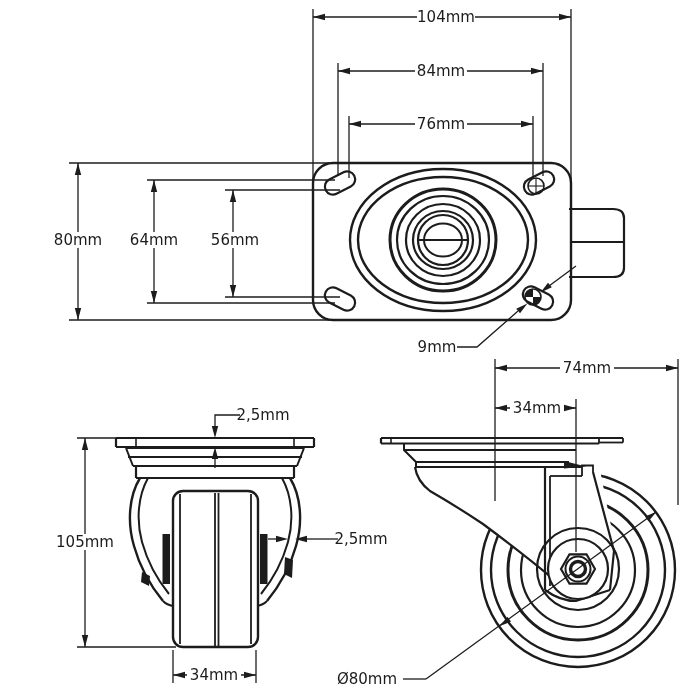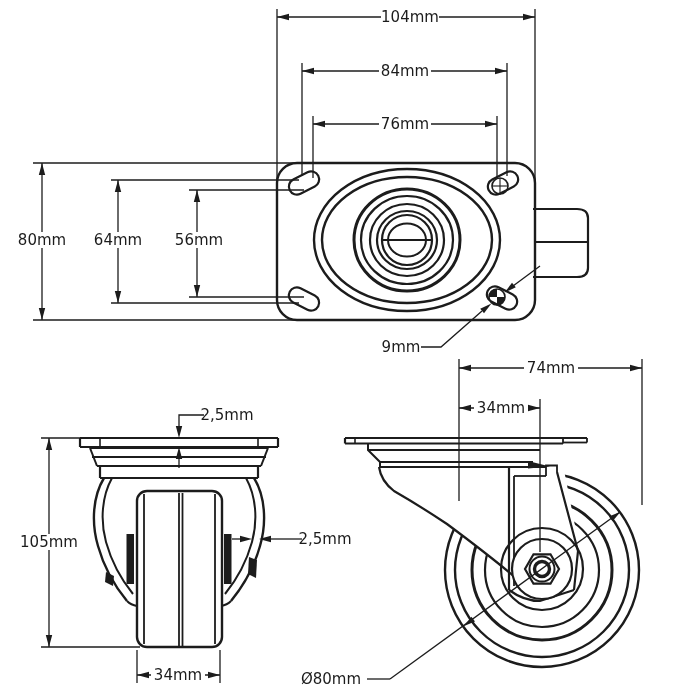--- a/index.html
+++ b/index.html
@@ -1,17 +1,17 @@
 <!DOCTYPE html>
 <html style="--line: #1c1c1c; --bg: #ffffff;"><head>
 <meta charset="utf-8">
 <style>
   :root { --line:#1c1c1c; --bg:#ffffff; }
   html,body { margin:0; padding:0; background:var(--bg); }
-  #canvas { width:576px; height:700px; position:relative; background:var(--bg); }
+  #canvas { width:576px; height:700px; position:relative; background:var(--bg);margin-left:36px; }
   svg { display:block; }
   .ln   { stroke:var(--line); fill:none; stroke-width:2.2; }
   .ln24 { stroke:var(--line); fill:none; stroke-width:2.4; }
   .ln30 { stroke:var(--line); fill:none; stroke-width:3; }
   .ln20 { stroke:var(--line); fill:none; stroke-width:2; }
   .ln18 { stroke:var(--line); fill:none; stroke-width:1.8; }
   .ln16 { stroke:var(--line); fill:none; stroke-width:1.6; }
   .thin { stroke:var(--line); fill:none; stroke-width:1.3; }
   .hair { stroke:var(--line); fill:none; stroke-width:1.1; }
   .fl   { fill:var(--line); stroke:none; }

